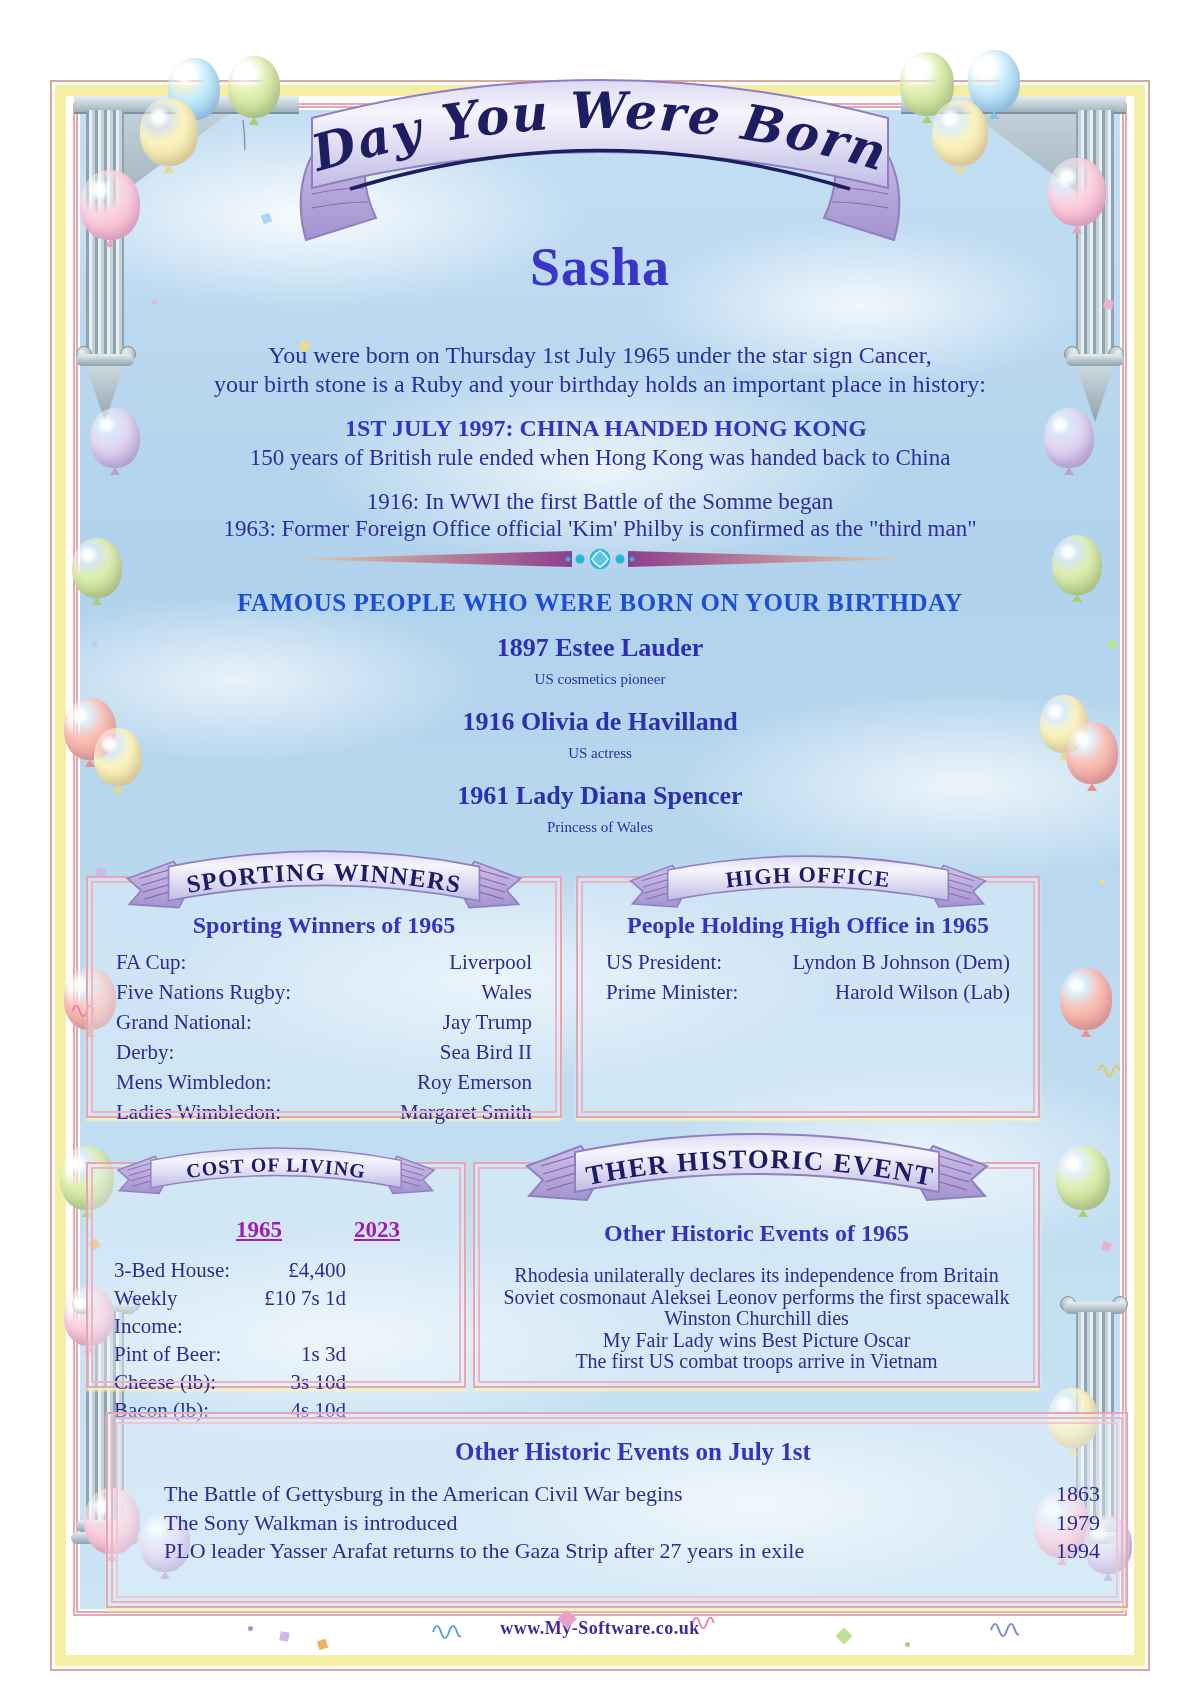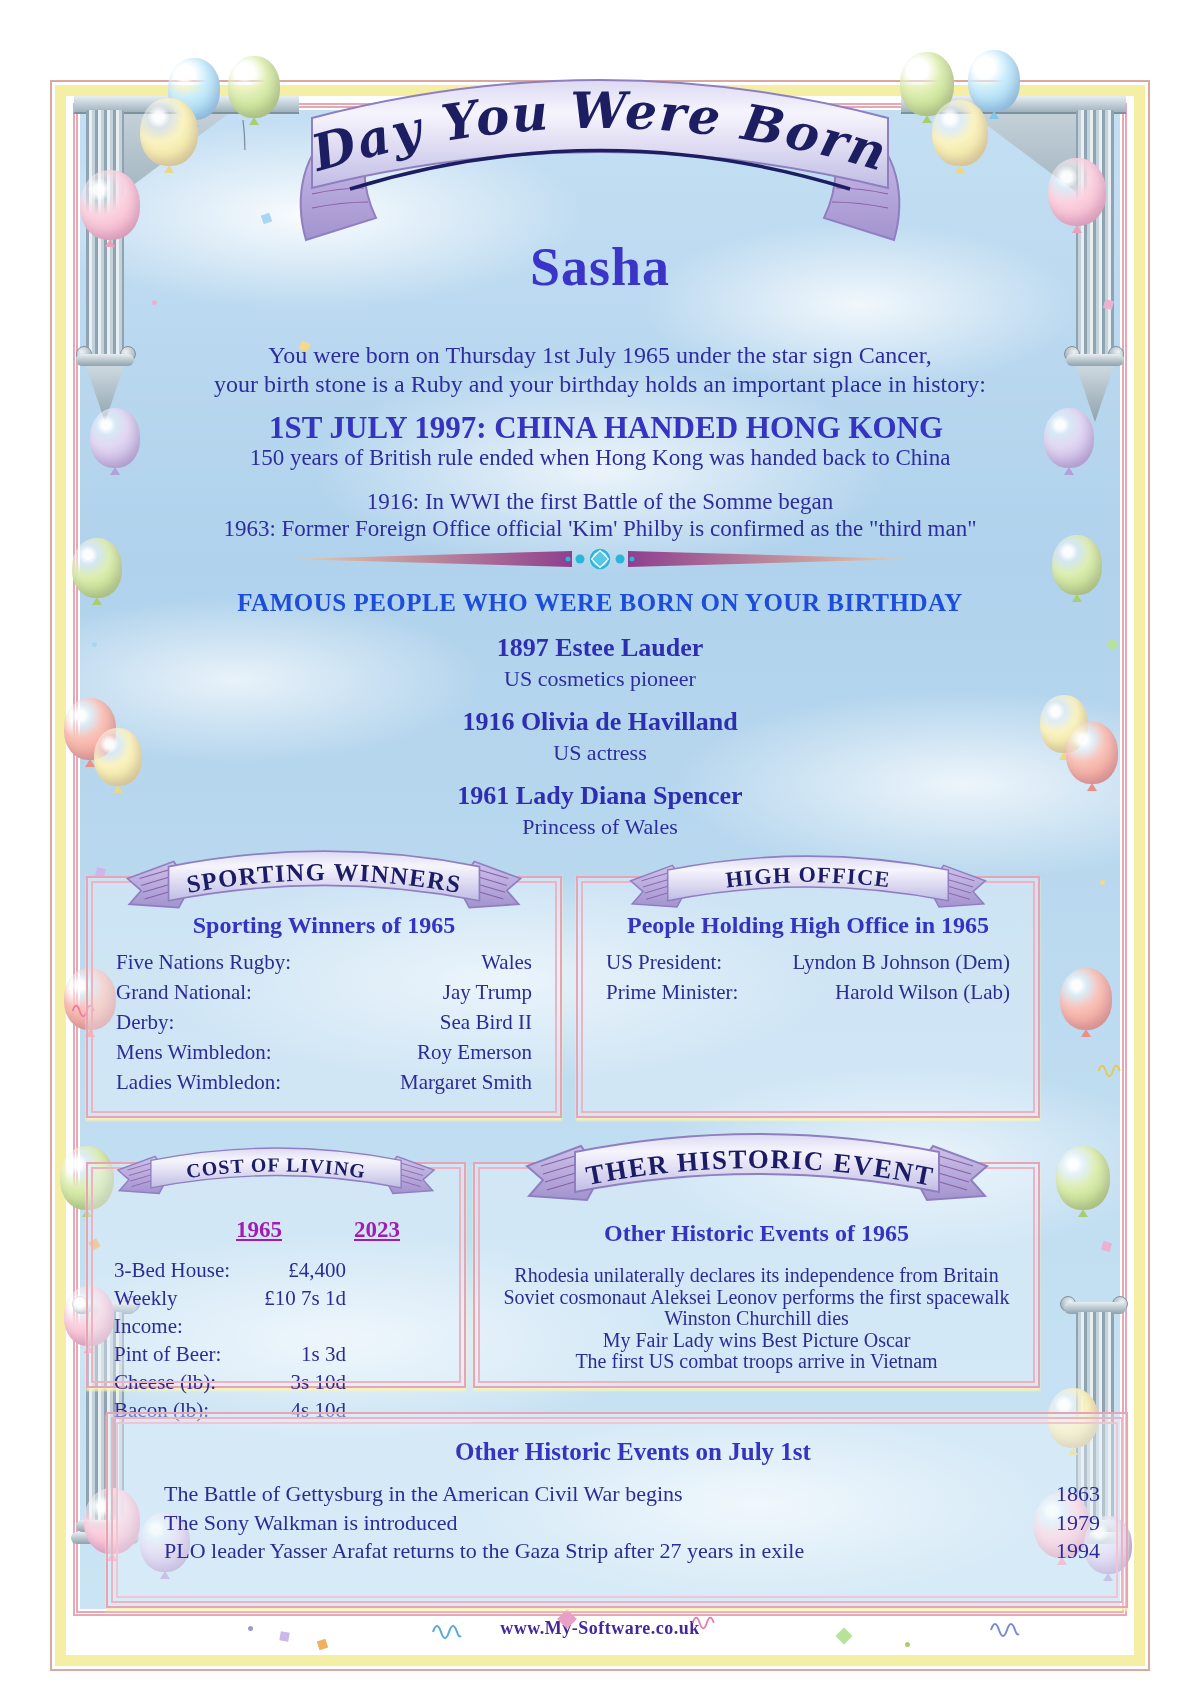--- a/index.html
+++ b/index.html
@@ -19,28 +19,28 @@
         radial-gradient(46% 10% at 40% 58%, rgba(255,255,255,.7), transparent 70%),
         radial-gradient(36% 9% at 80% 70%, rgba(255,255,255,.7), transparent 70%),
         radial-gradient(44% 10% at 25% 82%, rgba(255,255,255,.75), transparent 70%),
         radial-gradient(40% 9% at 65% 93%, rgba(255,255,255,.8), transparent 70%),
         linear-gradient(180deg,#c4dff3 0%,#b0d2ec 30%,#bddbf0 60%,#cae4f4 100%);}
   
   .center{position:absolute;left:0;right:0;text-align:center;}
   .name{top:236px;font-size:54px;font-weight:bold;color:#3b34c8;margin:0;letter-spacing:1px;}
   .intro-block{top:316px;color:#2d2d9f;font-size:24px;line-height:29px;margin-top:25px;}
   .intro-block p{margin:0;}
-  .headline{margin-top:14px !important;font-weight:bold;color:#3434c0;font-size:31px;line-height:30px;padding-left:12px;}
+  .headline{margin-top:14px !important;font-weight:bold;color:#3434c0;font-size:24px;line-height:30px;padding-left:12px;}
   .headline-sub{font-size:23px;line-height:29px;}
   .hist-first{margin-top:16px !important;}
   .hist{font-size:23px;line-height:27px;}
   .famous-block{top:588px;color:#2d2d9f;}
   .famous-heading{font-size:25px;font-weight:bold;color:#1d4ed8;letter-spacing:.5px;margin:0;line-height:30px;}
   .person-name{font-size:26px;font-weight:bold;color:#2e2eb0;margin:14px 0 0 0;line-height:32px;}
-  .person-desc{font-size:22px;margin:2px 0 0 0;line-height:26px;}
+  .person-desc{font-size:15px;margin:2px 0 0 0;line-height:26px;}
   
   .panel{position:absolute;border:2px solid #e8a3b4;background:rgba(236,245,252,.40);
          box-shadow:0 3px 2px rgba(249,243,180,.85);}
   .panel::before{content:"";position:absolute;inset:3px;border:2px solid #eeb3c1;pointer-events:none;}
   .panel-bottom::after{content:"";position:absolute;inset:8px;border:2px solid #f3c4cf;pointer-events:none;}
   .panel-heading{text-align:center;font-size:24px;font-weight:bold;color:#3434c0;margin:0;}
   .kv-rows{color:#2c2c96;font-size:21px;line-height:30px;}
   .kv-row{display:flex;justify-content:space-between;padding:0 28px;}
   .ribbon{position:absolute;left:50%;transform:translateX(-50%);z-index:6;overflow:visible;}
   .ribbon-text{fill:#1b1b66;font-family:"Liberation Serif",serif;font-weight:bold;letter-spacing:1.5px;font-size:29px;}
@@ -284,20 +284,24 @@
           <path d="M452,74 L418,64"></path>
           <path d="M450,82 L416,72"></path>
         </g>
       <path class="band" d="M58,44 Q240,8 422,44 L422,84 Q240,48 58,84 Z"></path>
       <path id="arc-sport" d="M66,78 Q240,42 414,78" fill="none"></path>
       <text class="ribbon-text"><textPath href="#arc-sport" startOffset="50%" text-anchor="middle">SPORTING WINNERS</textPath></text>
     </svg>
     <p class="panel-heading" style="margin-top:34px;">Sporting Winners of 1965</p>
     <div class="kv-rows" style="margin-top:8px;">
       <div class="kv-row">
+          <span>FA Cup:</span>
+          <span>Liverpool</span>
+        </div>
+      <div class="kv-row">
           <span>Five Nations Rugby:</span>
           <span>Wales</span>
         </div>
       <div class="kv-row">
           <span>Grand National:</span>
           <span>Jay Trump</span>
         </div>
       <div class="kv-row">
           <span>Derby:</span>
           <span>Sea Bird II</span>

